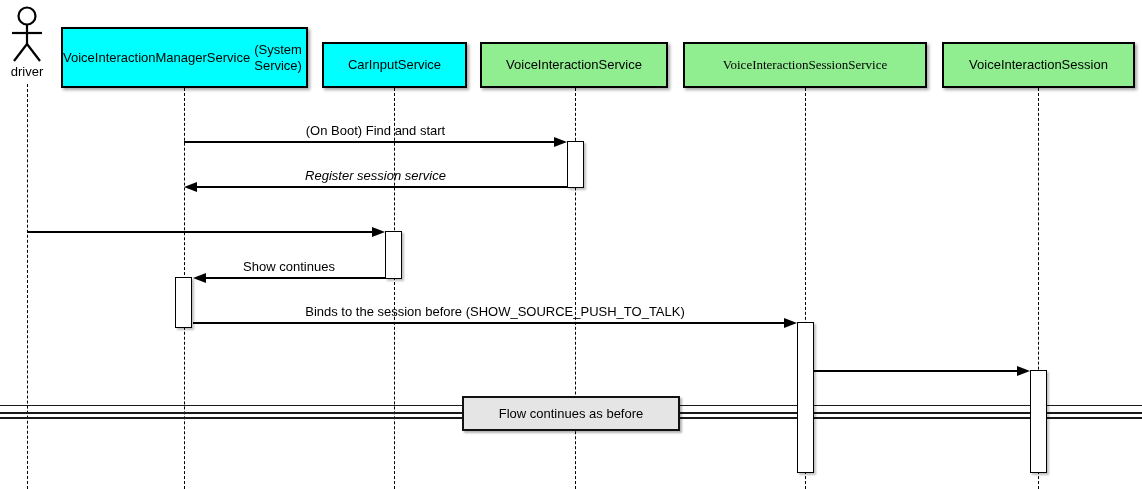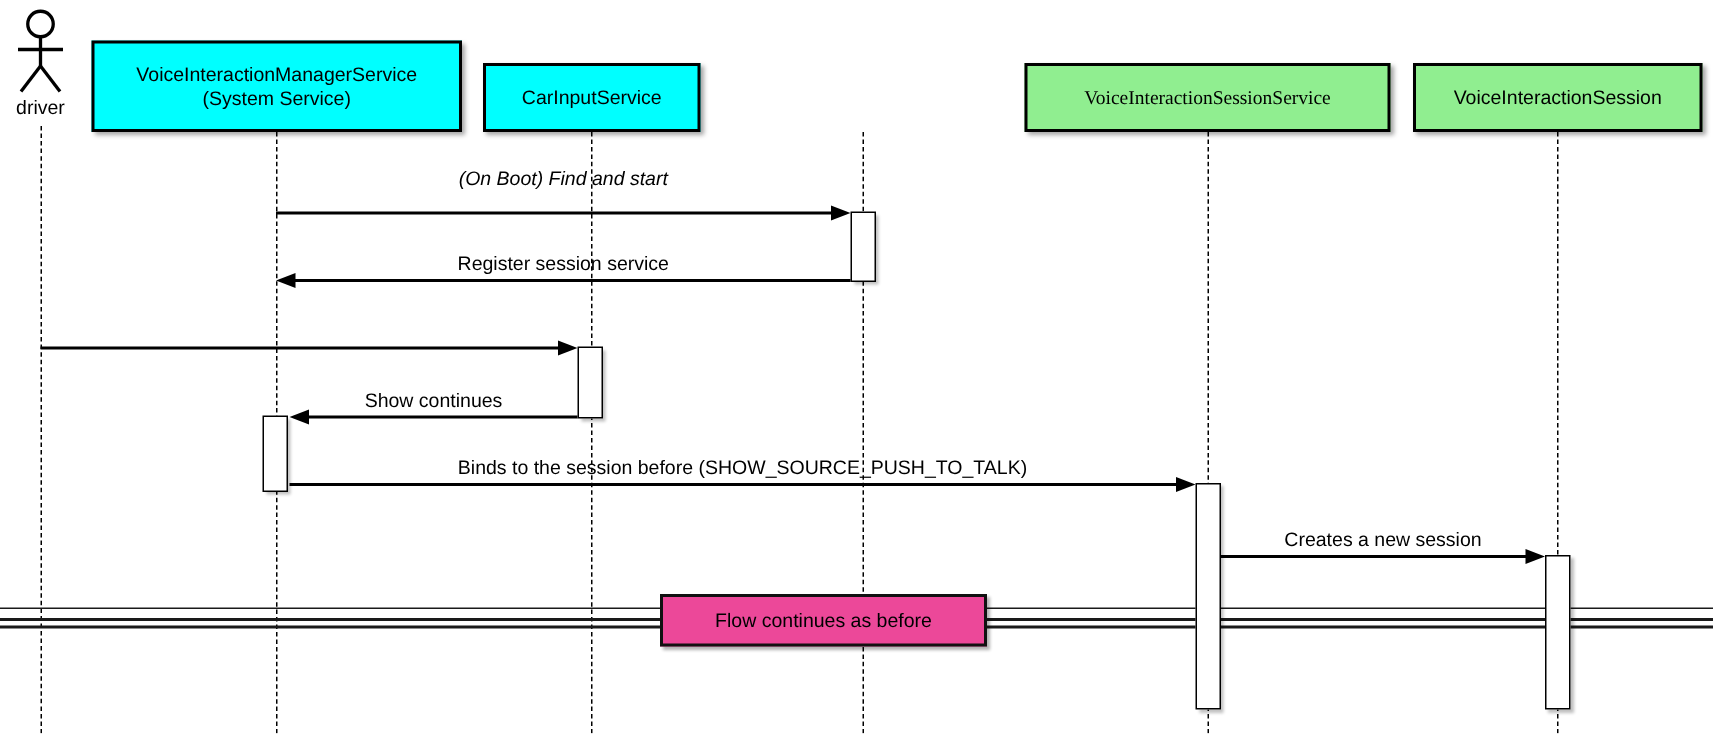--- a/index.html
+++ b/index.html
@@ -2,39 +2,39 @@
 <html><head>
 <meta charset="utf-8">
 <style>
   html,body{margin:0;padding:0;background:#ffffff;}
   #canvas{
     position:relative;width:1142px;height:489px;background:#ffffff;overflow:hidden;
     font-family:"Liberation Sans","DejaVu Sans",sans-serif;color:#000;
   }
   .pbox{
     position:absolute;box-sizing:border-box;border:2px solid #000;
-    display:flex;flex-direction:column;align-items:center;justify-content:center;
+    display:flex;align-items:center;justify-content:center;
     text-align:center;font-size:13px;line-height:16px;
     box-shadow:2px 2px 3px rgba(0,0,0,.35);
   }
   .cyan{background:#00FFFF;}
   .green{background:#90EE90;}
   .lifeline{position:absolute;width:0;border-left:1px dashed #000;}
   .bar{
     position:absolute;width:17px;box-sizing:border-box;background:#fff;
     border:1.5px solid #000;box-shadow:2px 2px 2px rgba(0,0,0,.25);
   }
   .msg-line{position:absolute;height:0;border-top:2px solid #000;}
   .arr-r{position:absolute;width:0;height:0;border-left:13px solid #000;border-top:5px solid transparent;border-bottom:5px solid transparent;}
   .arr-l{position:absolute;width:0;height:0;border-right:13px solid #000;border-top:5px solid transparent;border-bottom:5px solid transparent;}
   .msg-label{position:absolute;text-align:center;font-size:13px;line-height:16px;height:16px;}
   .divline{position:absolute;left:0;width:1142px;background:#1a1a1a;}
   .divbox{
-    position:absolute;left:440px;top:396px;width:218px;height:35px;box-sizing:border-box;
-    background:#ec4899;border:2px solid #111;box-shadow:2px 2px 2px rgba(0,0,0,.3);
+    position:absolute;left:462px;top:396px;width:218px;height:35px;box-sizing:border-box;
+    background:#e5e5e5;border:2px solid #111;box-shadow:2px 2px 2px rgba(0,0,0,.3);
     display:flex;align-items:center;justify-content:center;font-size:13px;
   }
   .actor-label{position:absolute;left:2px;top:64px;width:50px;text-align:center;font-size:13px;}
   svg{display:block;}
 </style>
 </head>
 <body>
 
 <div id="canvas">
 
@@ -48,40 +48,39 @@
   <div class="divline" style="top:405px;height:1px;"></div>
   <div class="divline" style="top:412px;height:2px;"></div>
   <div class="divline" style="top:417px;height:2px;"></div>
 
   <div class="bar" style="left:567px;top:141px;height:47px;"></div>
   <div class="bar" style="left:385px;top:231px;height:48px;"></div>
   <div class="bar" style="left:175px;top:277px;height:51px;"></div>
   <div class="bar" style="left:797px;top:322px;height:151px;"></div>
   <div class="bar" style="left:1030px;top:370px;height:103px;"></div>
 
-  <div class="msg-label" style="left:184px;top:111px;width:383px;font-style:italic;">(On Boot) Find and start</div>
+  <div class="msg-label" style="left:184px;top:123px;width:383px;">(On Boot) Find and start</div>
   <div class="msg-line" style="left:184px;top:141px;width:371px;"></div>
   <div class="arr-r" style="left:554px;top:137px;"></div>
 
-  <div class="msg-label" style="left:184px;top:168px;width:383px;">Register session service</div>
+  <div class="msg-label" style="left:184px;top:168px;width:383px;font-style:italic;">Register session service</div>
   <div class="msg-line" style="left:196px;top:186px;width:371px;"></div>
   <div class="arr-l" style="left:184px;top:182px;"></div>
 
   <div class="msg-line" style="left:27px;top:231px;width:346px;"></div>
   <div class="arr-r" style="left:372px;top:227px;"></div>
 
   <div class="msg-label" style="left:193px;top:259px;width:192px;">Show continues</div>
   <div class="msg-line" style="left:206px;top:277px;width:179px;"></div>
   <div class="arr-l" style="left:193px;top:273px;"></div>
 
   <div class="msg-label" style="left:193px;top:304px;width:604px;">Binds to the session before (SHOW_SOURCE_PUSH_TO_TALK)</div>
   <div class="msg-line" style="left:193px;top:322px;width:592px;"></div>
   <div class="arr-r" style="left:784px;top:318px;"></div>
 
-  <div class="msg-label" style="left:814px;top:352px;width:216px;">Creates a new session</div>
   <div class="msg-line" style="left:814px;top:370px;width:204px;"></div>
   <div class="arr-r" style="left:1017px;top:366px;"></div>
 
   <div style="position:absolute;left:9px;top:6px;width:36px;height:57px;">
     <svg width="36" height="57" viewBox="0 0 36 57">
       <circle cx="18" cy="10" r="8.5" fill="#ffffff" stroke="#000" stroke-width="2.2"></circle>
       <line x1="18" y1="18.5" x2="18" y2="38" stroke="#000" stroke-width="2.2"></line>
       <line x1="3" y1="27" x2="33" y2="27" stroke="#000" stroke-width="2.2"></line>
       <line x1="18" y1="38" x2="5" y2="55" stroke="#000" stroke-width="2.2"></line>
       <line x1="18" y1="38" x2="31" y2="55" stroke="#000" stroke-width="2.2"></line>
@@ -89,20 +88,23 @@
   </div>
   <div class="actor-label">driver</div>
 
   <div class="pbox cyan" style="left:61px;top:27px;width:247px;height:61px;">
     <div>VoiceInteractionManagerService</div>
     <div>(System Service)</div>
   </div>
   <div class="pbox cyan" style="left:322px;top:42px;width:145px;height:46px;align-items:center;">
     <div>CarInputService</div>
   </div>
+  <div class="pbox green" style="left:480px;top:42px;width:188px;height:46px;">
+    <div>VoiceInteractionService</div>
+  </div>
   <div class="pbox green" style="left:683px;top:42px;width:244px;height:46px;font-family:Liberation Serif, serif;">
     <div>VoiceInteractionSessionService</div>
   </div>
   <div class="pbox green" style="left:942px;top:42px;width:193px;height:46px;text-align:right;">
     <div>VoiceInteractionSession</div>
   </div>
 
   <div class="divbox">
     <span>Flow continues as before</span>
   </div>

